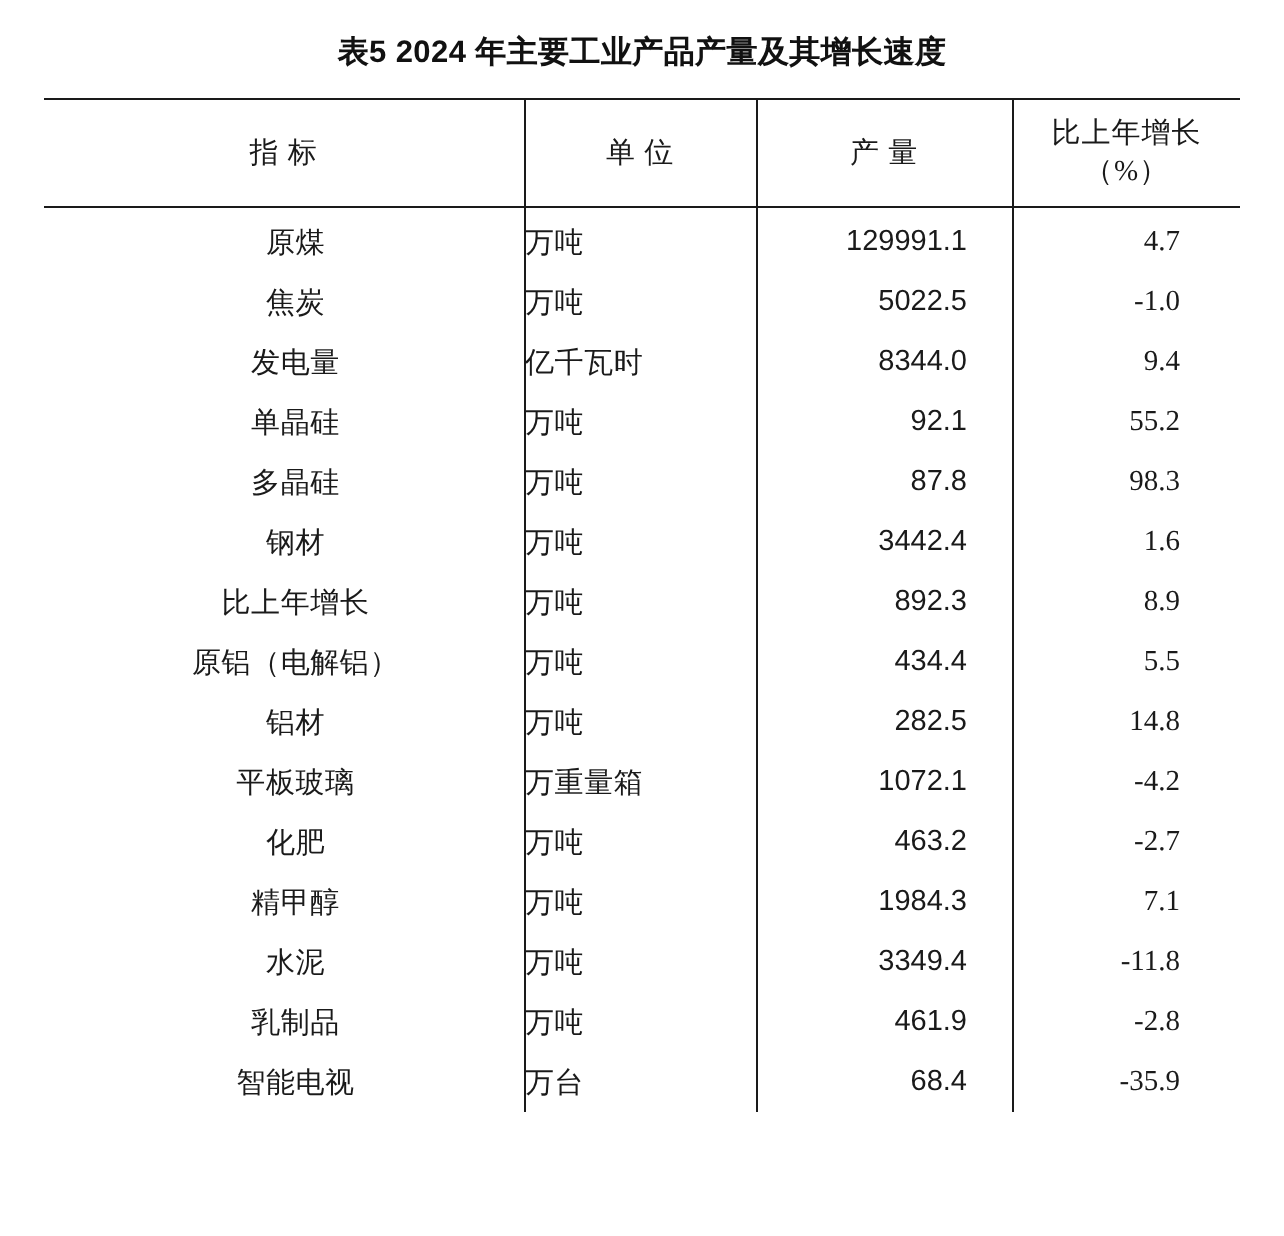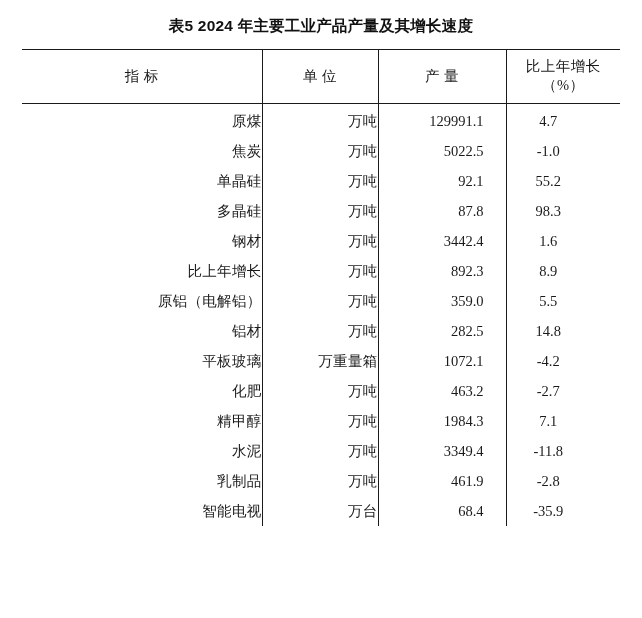--- a/index.html
+++ b/index.html
@@ -53,37 +53,37 @@
   }
   table.data thead th.sep-l { border-left: 0.9px solid #1a1a1a; }
 
   table.data tbody td {
     font-size: 14.5px;
     height: 30px;
     padding: 0;
     vertical-align: middle;
   }
   table.data tbody td.ind {
-    text-align: right;
+    text-align: center;
     padding-left: 12px;
     letter-spacing: 0.3px;
   }
   table.data tbody td.unit {
-    text-align: right;
+    text-align: left;
     border-left: 0.9px solid #1a1a1a;
     letter-spacing: 0.3px;
   }
   table.data tbody td.val {
     text-align: right;
     padding-right: 22px;
     border-left: 0.9px solid #1a1a1a;
-    font-family: Liberation Serif, serif;
+    font-family: Liberation Sans, sans-serif;
   }
   table.data tbody td.grow {
-    text-align: center;
+    text-align: right;
     padding-right: 30px;
     border-left: 0.9px solid #1a1a1a;
   }
   table.data tbody tr:first-child td { padding-top: 2px; }
 </style>
 </head>
 <body>
 
 <div class="page">
 
@@ -111,20 +111,26 @@
           <td class="val">129991.1</td>
           <td class="grow">4.7</td>
         </tr>
         <tr>
           <td class="ind">焦炭</td>
           <td class="unit">万吨</td>
           <td class="val">5022.5</td>
           <td class="grow">-1.0</td>
         </tr>
         <tr>
+          <td class="ind">发电量</td>
+          <td class="unit">亿千瓦时</td>
+          <td class="val">8344.0</td>
+          <td class="grow">9.4</td>
+        </tr>
+        <tr>
           <td class="ind">单晶硅</td>
           <td class="unit">万吨</td>
           <td class="val">92.1</td>
           <td class="grow">55.2</td>
         </tr>
         <tr>
           <td class="ind">多晶硅</td>
           <td class="unit">万吨</td>
           <td class="val">87.8</td>
           <td class="grow">98.3</td>
@@ -137,21 +143,21 @@
         </tr>
         <tr>
           <td class="ind">比上年增长</td>
           <td class="unit">万吨</td>
           <td class="val">892.3</td>
           <td class="grow">8.9</td>
         </tr>
         <tr>
           <td class="ind">原铝（电解铝）</td>
           <td class="unit">万吨</td>
-          <td class="val">359.0</td>
+          <td class="val">434.4</td>
           <td class="grow">5.5</td>
         </tr>
         <tr>
           <td class="ind">铝材</td>
           <td class="unit">万吨</td>
           <td class="val">282.5</td>
           <td class="grow">14.8</td>
         </tr>
         <tr>
           <td class="ind">平板玻璃</td>

